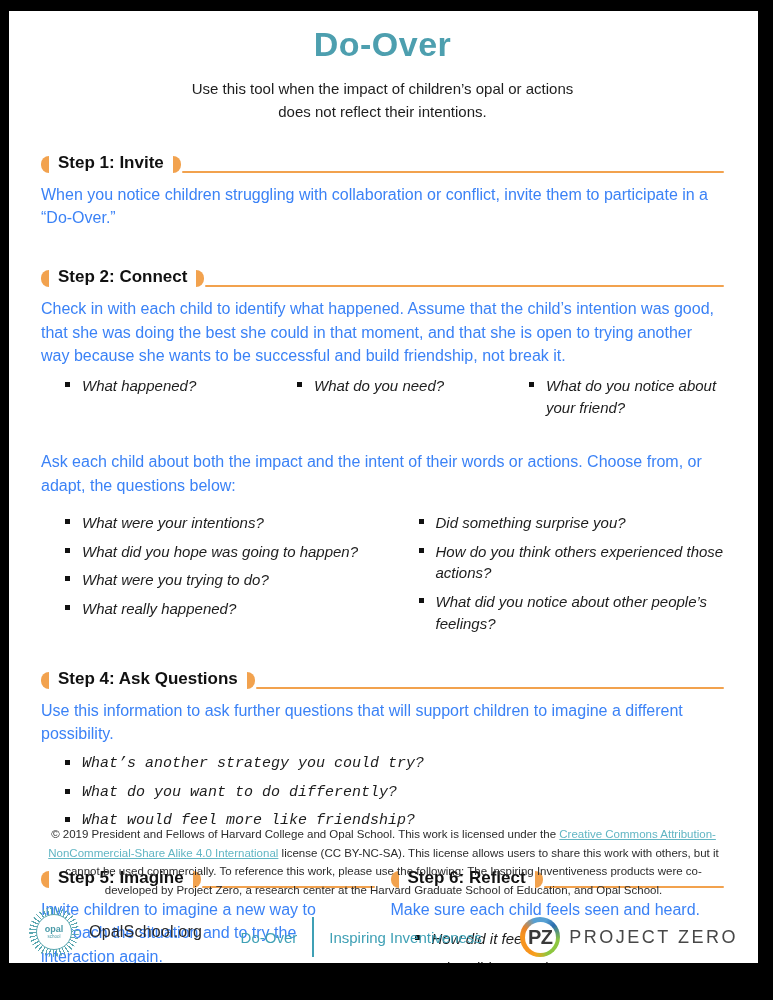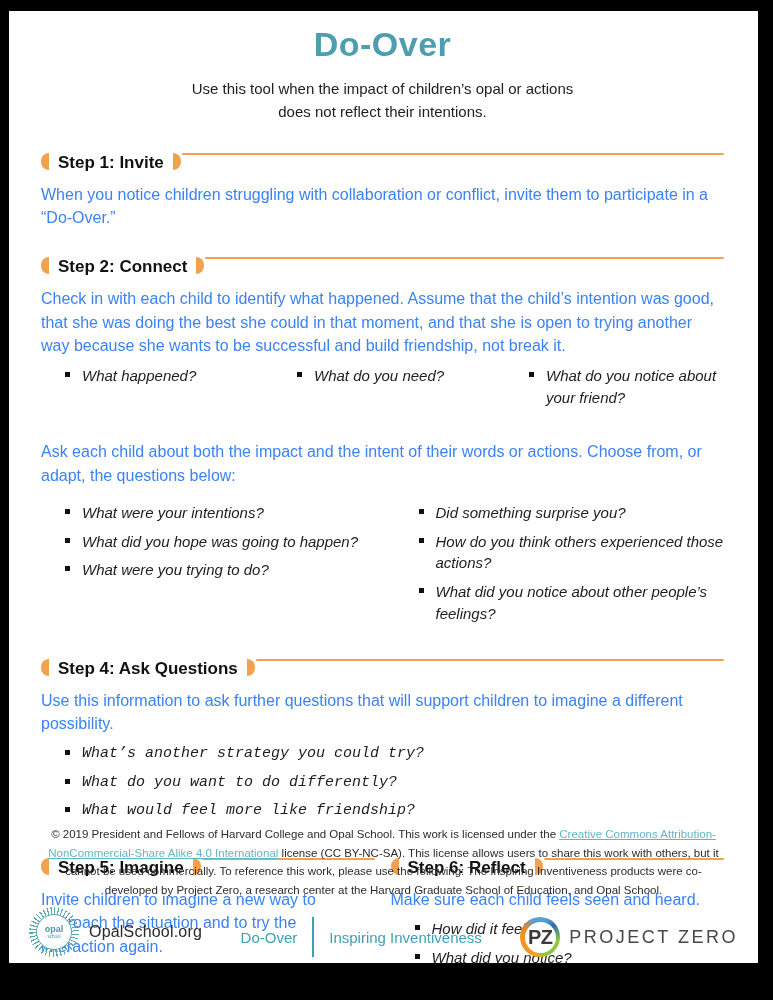--- a/index.html
+++ b/index.html
@@ -28,41 +28,41 @@
   .doc-subtitle {
     margin:14px auto 0 auto;
     max-width:400px;
     text-align:center;
     font-size:15px;
     line-height:1.5;
     color:#1d1d1d;
   }
 
   
-  .step-head { display:flex; align-items:flex-start; }
+  .step-head { display:flex; align-items:flex-end; }
   .cres { width:8px; height:17px; background:#F2A24E; flex:0 0 auto; }
   .cres.left  { border-radius:9px 0 0 9px; margin-right:9px; }
   .cres.right { border-radius:0 9px 9px 0; margin-left:9px; }
   .step-title { font-size:17px; font-weight:bold; color:#111; white-space:nowrap; }
   .rule { flex:1 1 auto; height:2px; background:#F2A24E; margin-left:1px; border-radius:1px; }
 
   .step-body {
     margin-top:10px;
     font-size:16px;
     line-height:1.45;
     color:#3b82f6;
   }
 
   
   .bullet { display:flex; margin-left:24px; margin-top:7px; }
   .sq { width:5px; height:5px; background:#111; flex:0 0 auto; margin:7px 12px 0 0; }
   .btext { font-size:15px; font-style:italic; line-height:1.45; color:#1d1d1d; }
 
   .sec-step1 { margin-top:30px; }
-  .sec-step2 { margin-top:28px; }
+  .sec-step2 { margin-top:38px; }
   .sec-step3 { margin-top:32px; }
   .sec-step4 { margin-top:34px; }
   .row56     { margin-top:36px; display:flex; gap:16px; }
   .row56 .col { flex:1 1 0; }
 
   .bullet-row3 { display:flex; margin-top:8px; }
   .bullet-row3 .bullet { flex:1 1 0; margin-top:0; }
   .bullet-row3 .bullet:nth-child(1){ margin-left:24px; }
   .bullet-row3 .bullet:nth-child(2){ margin-left:14px; }
   .bullet-row3 .bullet:nth-child(3){ margin-left:14px; max-width:195px; }
@@ -169,20 +169,24 @@
             <span class="sq"></span>
             <span class="btext">What were your intentions?</span>
           </div>
           <div class="bullet">
             <span class="sq"></span>
             <span class="btext">What did you hope was going to happen?</span>
           </div>
           <div class="bullet">
             <span class="sq"></span>
             <span class="btext">What were you trying to do?</span>
+          </div>
+          <div class="bullet">
+            <span class="sq"></span>
+            <span class="btext">What really happened?</span>
           </div>
         </div>
         <div class="col">
           <div class="bullet">
             <span class="sq"></span>
             <span class="btext">Did something surprise you?</span>
           </div>
           <div class="bullet">
             <span class="sq"></span>
             <span class="btext">How do you think others experienced those actions?</span>

